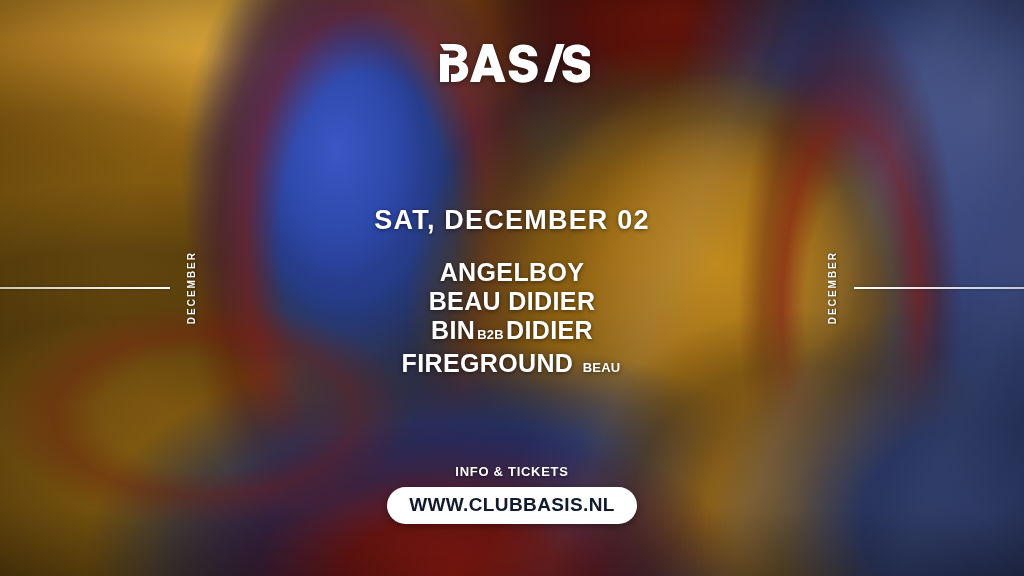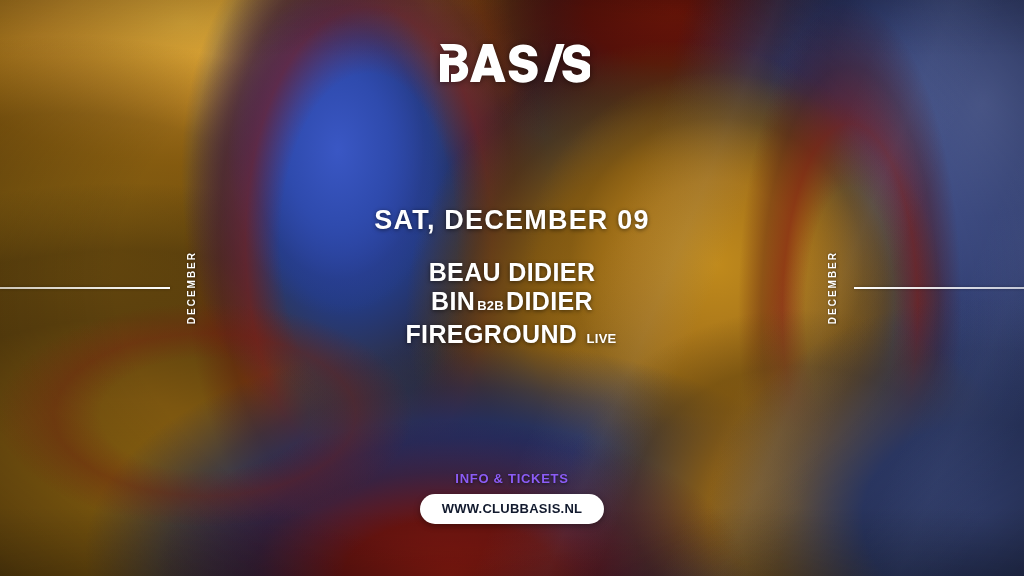--- a/index.html
+++ b/index.html
@@ -258,30 +258,30 @@
   
   .footer {
     position:absolute;
     left:0; right:0; bottom:52px;
     display:flex;
     flex-direction:column;
     align-items:center;
     gap:8px;
   }
   .info-label {
-    color:#8b5cf6;
+    color:#ffffff;
     font-size:13px;
     font-weight:bold;
     letter-spacing:0.055em;
     text-shadow:0 1px 3px rgba(0,0,0,0.55);
   }
   .url-pill {
     background:#ffffff;
     color:#121a2e;
-    font-size:13px;
+    font-size:19px;
     font-weight:bold;
     letter-spacing:0.02em;
     padding:7px 22px 8px;
     border-radius:999px;
     box-shadow:0 2px 6px rgba(0,0,0,0.35);
     white-space:nowrap;
   }
 </style>
 </head>
 <body>
@@ -340,36 +340,39 @@
           <path d="M128.3,32.6 h9.1 c0.2,2.8 2.3,4.3 5.6,4.3 c3.2,0 5.1,-1.3 5.1,-3.3
                    c0,-2 -1.5,-2.9 -5.1,-3.7 l-4.3,-1 c-6.6,-1.5 -9.8,-5 -9.8,-10.5
                    c0,-7.1 5.6,-12 14,-12 c8.5,0 13.9,4.6 14.1,11.8 h-9
                    c-0.2,-2.6 -2.1,-4.1 -5.1,-4.1 c-2.9,0 -4.8,1.3 -4.8,3.3
                    c0,1.9 1.5,2.9 4.7,3.6 l4.5,1 c7,1.6 10.1,4.9 10.1,10.5
                    c0,7.5 -5.8,12.2 -14.7,12.2 c-8.9,0 -14.3,-4.7 -14.4,-12.1 z"></path>
         </g>
       </svg>
     </div>
 
-    <div class="date">SAT, DECEMBER 09</div>
+    <div class="date">SAT, DECEMBER 02</div>
 
     <div class="lineup">
 
+      <div class="act">
+        <span>ANGELBOY</span>
+      </div>
 
       <div class="act">
         <span>BEAU DIDIER</span>
       </div>
 
       <div class="act">
         <span>BIN</span><span class="mod">B2B</span><span>DIDIER</span>
       </div>
 
       <div class="act">
         <span>FIREGROUND</span>
-        <span class="mod">LIVE</span>
+        <span class="mod">BEAU</span>
       </div>
 
     </div>
 
     <div class="side-marker side-left">
       <div class="rule"></div>
       <div class="vlabel">DECEMBER</div>
     </div>
 
     <div class="side-marker side-right">

